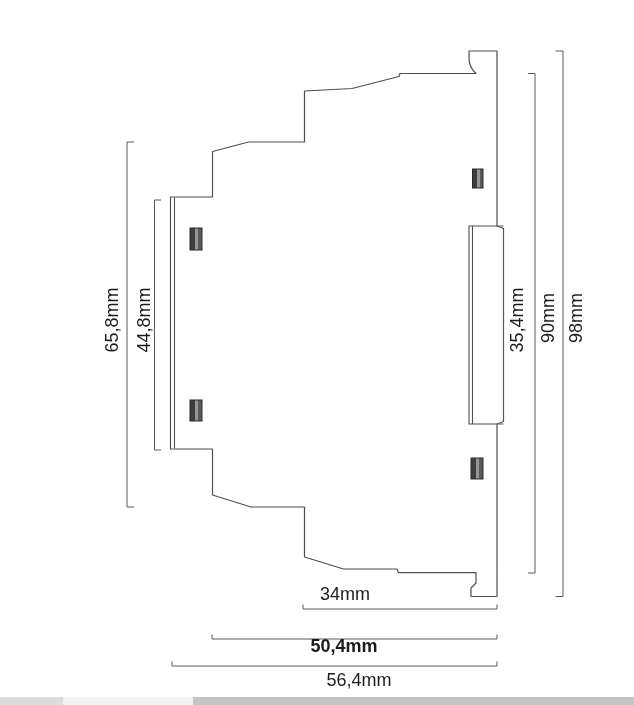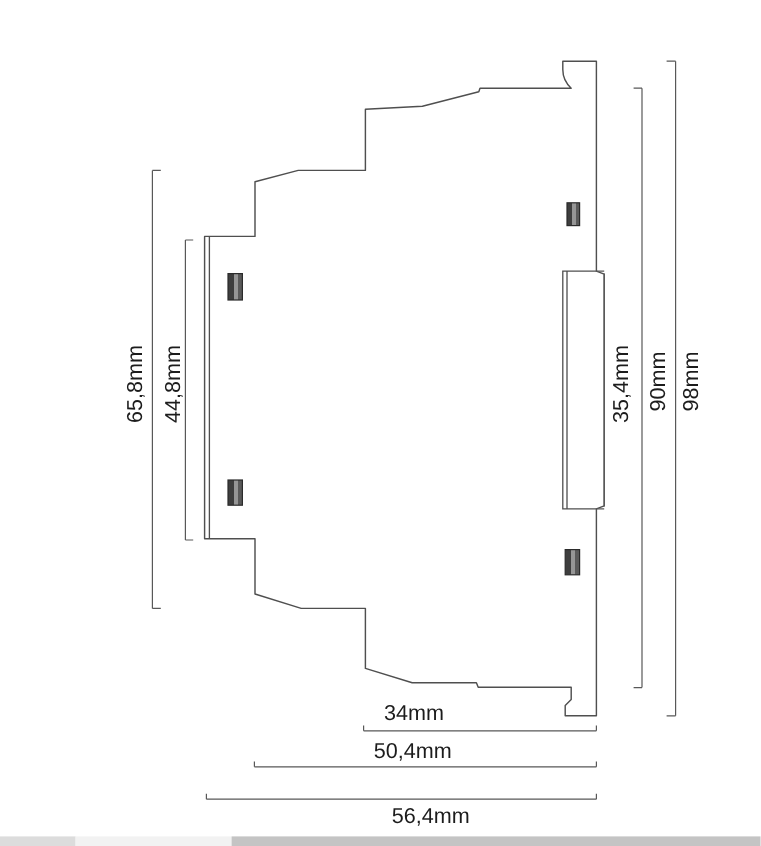--- a/index.html
+++ b/index.html
@@ -58,20 +58,20 @@
     <path fill="none" stroke-width="1" d="M212,639 H497 M212,634.5 V639 M497,634.5 V639" stroke="#585858"></path>
     <path fill="none" stroke-width="1" d="M172,666 H497 M172,661.5 V666 M497,661.5 V666" stroke="#585858"></path>
   </svg>
 
   <div class="dim-label vert" style="left:112px; top:320px;">65,8mm</div>
   <div class="dim-label vert" style="left:144px; top:320px;">44,8mm</div>
   <div class="dim-label vert" style="left:517px; top:320px;">35,4mm</div>
   <div class="dim-label vert" style="left:548px; top:318px;">90mm</div>
   <div class="dim-label vert" style="left:576px; top:318px;">98mm</div>
   <div class="dim-label" style="left:345px; top:594px;">34mm</div>
-  <div class="dim-label" style="left:344px; top:626px;">50,4mm</div>
+  <div class="dim-label" style="left:344px; top:646px;font-weight:bold;">50,4mm</div>
   <div class="dim-label" style="left:359px; top:680px;">56,4mm</div>
 
   <div class="scrollbar scroll-seg-left"></div>
   <div class="scrollbar scroll-track"></div>
   <div class="scrollbar scroll-thumb"></div>
 
 </div>
 
 </body></html>

